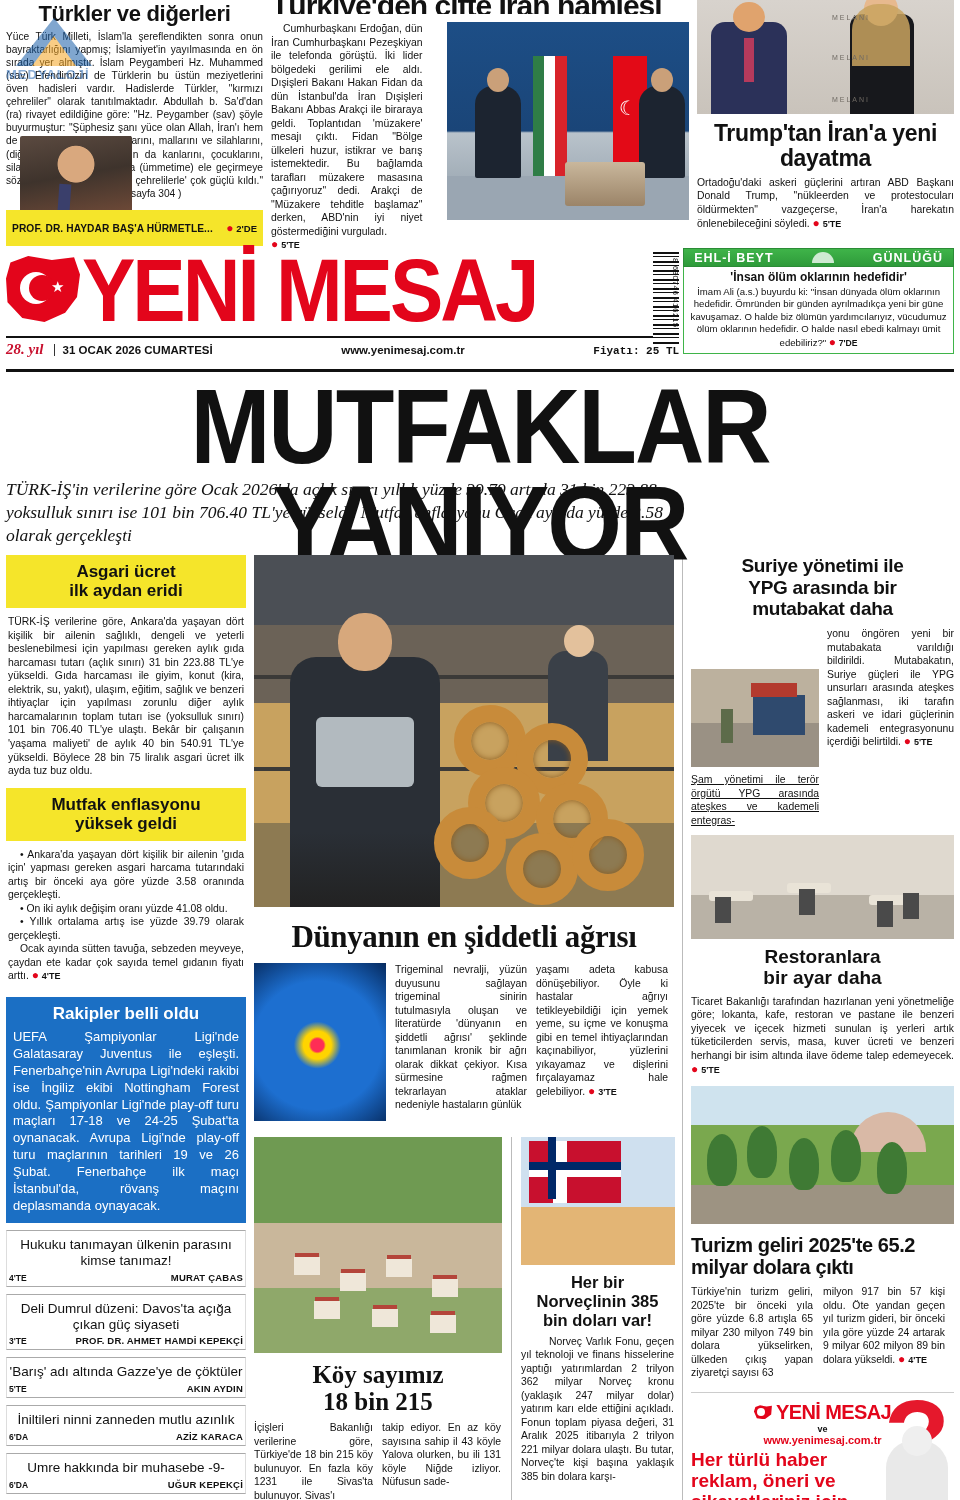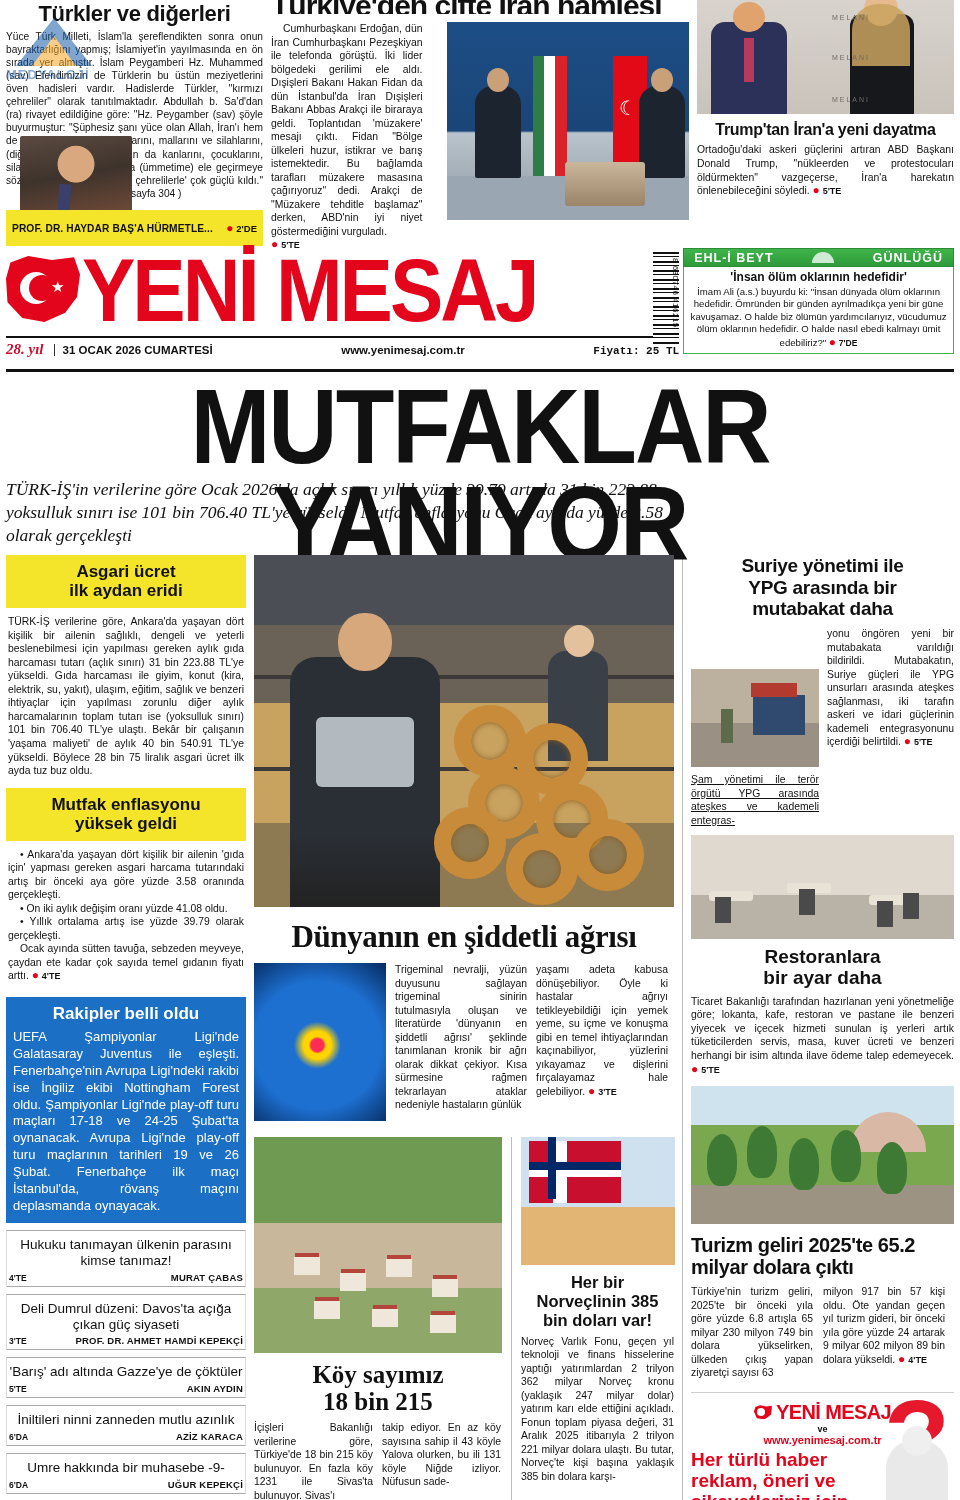--- a/index.html
+++ b/index.html
@@ -100,21 +100,21 @@
     background: linear-gradient(180deg,#d8d3cd 0%, #c9c3bb 100%);
   }
   .trump-photo .t1 { position:absolute; left:14px; bottom:0; width:76px; height:92px; background:#2b3159; border-radius:14px 14px 0 0;}
   .trump-photo .t1::before{content:"";position:absolute;left:22px;top:-20px;width:32px;height:30px;border-radius:50%;background:#e0a36d;}
   .trump-photo .t1::after{content:"";position:absolute;left:33px;top:16px;width:10px;height:44px;background:#b63a5c;}
   .trump-photo .t2 { position:absolute; right:40px; bottom:0; width:64px; height:100px; background:#17181c; border-radius:12px 12px 0 0;}
   .trump-photo .t2::before{content:"";position:absolute;left:14px;top:-22px;width:34px;height:34px;border-radius:50%;background:#e7b98e;}
   .trump-photo .t2::after{content:"";position:absolute;left:2px;top:-10px;width:58px;height:62px;background:#c9a35f;border-radius:26px 26px 0 0;opacity:.85;}
   .trump-photo .lbl { position:absolute; right:84px; font-size:7px; color:#6f6a63; letter-spacing:2px;}
   .trump-head {
-    font-size: 16px; font-weight: 800; text-align: center; line-height: 1.08;
+    font-size: 23px; font-weight: 800; text-align: center; line-height: 1.08;
     margin: 7px 0 5px 0; letter-spacing: -.3px;
   }
   .trump-body { font-size: 10.4px; line-height: 1.32; text-align: justify; }
   .trump-body .indent { text-indent: 12px; }
 
   
   .masthead { position: relative; height: 118px; padding: 0 6px; display: flex; }
   .mh-left { width: 676px; position: relative; }
   .logo-row { display: flex; align-items: flex-start; height: 86px; }
   .flag-ico { width: 74px; height: 66px; position: relative; margin-top: 8px; }
@@ -269,21 +269,21 @@
   }
   .norv-photo .nflag::before{ content:""; position:absolute; left:24px; top:0; width:14px; height:62px; background:#fff;}
   .norv-photo .nflag::after{ content:""; position:absolute; left:0; top:22px; width:92px; height:14px; background:#fff;}
   .norv-photo .ncross { position:absolute; left:27px; top:0; width:8px; height:62px; background:#002868; }
   .norv-photo .ncross2{ position:absolute; left:8px; top:25px; width:92px; height:8px; background:#002868; }
   .norv-head {
     font-size: 16.5px; font-weight: 800; text-align:center; line-height: 1.14;
     margin: 8px 0 5px;
   }
   .norv-body { font-size: 10.4px; line-height: 1.3; text-align: justify; }
-  .norv-body .indent { text-indent: 12px; }
+  .norv-body .indent { text-indent: 12px; margin-left: 28px; }
 
   
   .suriye-head { font-size: 19px; font-weight: 800; text-align: center; line-height: 1.12; margin-bottom: 8px; letter-spacing:-.3px;}
   .suriye-flex { display:flex; gap: 8px; }
   .suriye-left { width: 128px; }
   .suriye-photo {
     width: 128px; height: 98px; margin-top: 42px;
     background: linear-gradient(180deg,#bcb19e 0 55%, #9a9184 55% 100%); position:relative; overflow:hidden;
   }
   .suriye-photo .truck{ position:absolute; right: 14px; top: 26px; width: 52px; height: 40px; background:#2f4a6e;}

